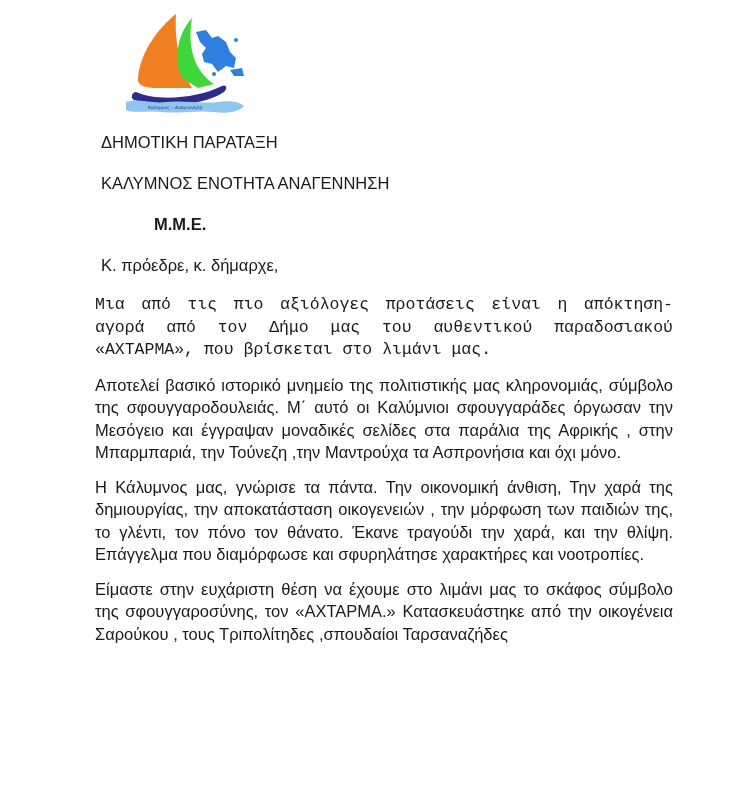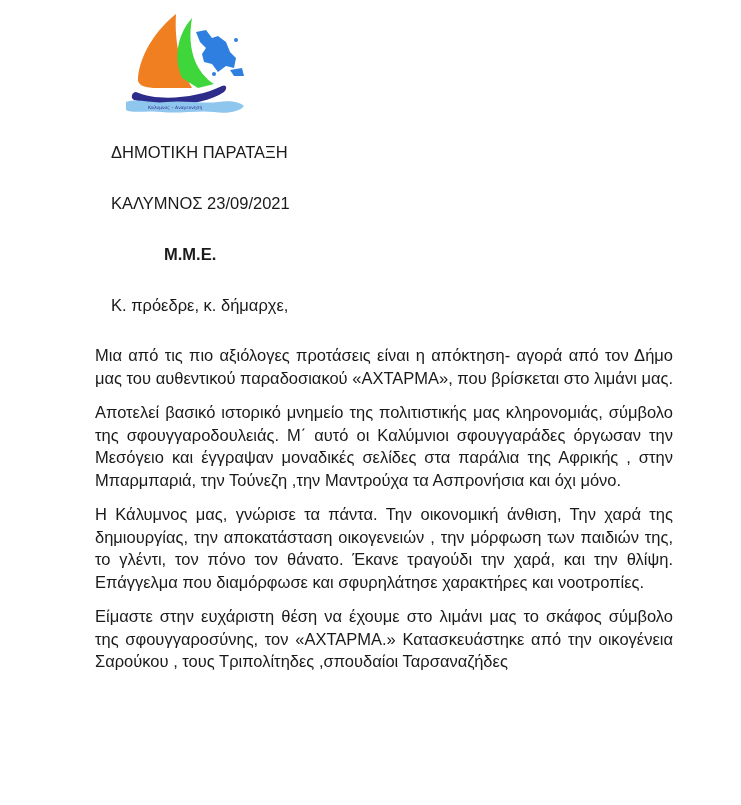--- a/index.html
+++ b/index.html
@@ -3,24 +3,24 @@
 <meta charset="utf-8">
 <style>
   html, body { margin: 0; padding: 0; background: #ffffff; }
   body {
     width: 741px; height: 805px; overflow: hidden; position: relative;
     font-family: "Liberation Sans", "DejaVu Sans", sans-serif;
     color: #1a1a1a;
   }
   .logo { position: absolute; left: 118px; top: 8px; width: 140px; height: 108px; }
   .doc { position: absolute; left: 95px; top: 124px; width: 578px; font-size: 16.5px; }
-  .line { margin: 16px; height: 35px; line-height: 24px; white-space: nowrap; }
+  .line { margin: 6px; height: 35px; line-height: 24px; white-space: nowrap; }
   .indent { padding-left: 53px; font-weight: bold; }
   .para { margin: 0 0 12px 0; line-height: 22.5px; text-align: justify; }
-  .p1 { margin-top: 1px; }
+  .p1 { margin-top: 1px; font-family: Liberation Mono, monospace; }
 </style>
 </head>
 <body>
 
 <div class="logo">
   <svg width="140" height="108" viewBox="0 0 140 108">
 
     <path d="M58 6 C40 20 22 45 20 70 C19 78 28 80 40 80 L74 80 C64 62 56 38 58 6 Z" fill="#f07f22"></path>
 
     <path d="M74 10 C58 28 56 52 64 70 L80 80 L96 76 C80 66 68 44 74 10 Z" fill="#3ed63a"></path>
@@ -32,20 +32,20 @@
 
     <path d="M18 84 C40 94 80 90 104 78 C108 76 110 80 106 84 C86 98 44 100 16 92 C12 90 14 84 18 84 Z" fill="#2e2c8a"></path>
 
     <path d="M8 94 C20 90 34 96 48 94 C66 92 84 96 100 94 C112 92 122 94 126 98 C122 104 108 106 96 104 C80 102 60 106 44 104 C30 102 16 106 8 102 Z" fill="#8ec6ee"></path>
     <text x="30" y="101" font-size="4.5" fill="#2e2c8a" font-family="DejaVu Sans, sans-serif">Καλυμνος – Αναγεννηση</text>
   </svg>
 </div>
 
 <div class="doc">
   <p class="line">ΔΗΜΟΤΙΚΗ ΠΑΡΑΤΑΞΗ</p>
-  <p class="line">ΚΑΛΥΜΝΟΣ 23/09/2021</p>
+  <p class="line">ΚΑΛΥΜΝΟΣ ΕΝΟΤΗΤΑ ΑΝΑΓΕΝΝΗΣΗ</p>
   <p class="line indent">Μ.Μ.Ε.</p>
   <p class="line">Κ. πρόεδρε, κ. δήμαρχε,</p>
   <p class="para p1">Μια από τις πιο αξιόλογες προτάσεις είναι η απόκτηση- αγορά από τον Δήμο μας του αυθεντικού παραδοσιακού «ΑΧΤΑΡΜΑ», που βρίσκεται στο λιμάνι μας.</p>
   <p class="para">Αποτελεί βασικό  ιστορικό μνημείο της πολιτιστικής μας κληρονομιάς, σύμβολο της σφουγγαροδουλειάς. Μ΄ αυτό οι Καλύμνιοι σφουγγαράδες όργωσαν την Μεσόγειο και έγγραψαν μοναδικές σελίδες στα παράλια της Αφρικής , στην Μπαρμπαριά, την Τούνεζη ,την  Μαντρούχα  τα Ασπρονήσια και όχι μόνο.</p>
   <p class="para">Η Κάλυμνος μας,  γνώρισε τα πάντα. Την οικονομική άνθιση, Την χαρά της δημιουργίας, την αποκατάσταση οικογενειών , την μόρφωση των παιδιών της, το γλέντι, τον πόνο  τον θάνατο.  Έκανε τραγούδι την χαρά, και  την θλίψη. Επάγγελμα που διαμόρφωσε και σφυρηλάτησε χαρακτήρες και νοοτροπίες.</p>
   <p class="para">Είμαστε στην ευχάριστη θέση να έχουμε στο λιμάνι μας το σκάφος σύμβολο της σφουγγαροσύνης, τον  «ΑΧΤΑΡΜΑ.» Κατασκευάστηκε από την οικογένεια Σαρούκου , τους Τριπολίτηδες ,σπουδαίοι Ταρσαναζήδες</p>
 </div>
 
 </body></html>

